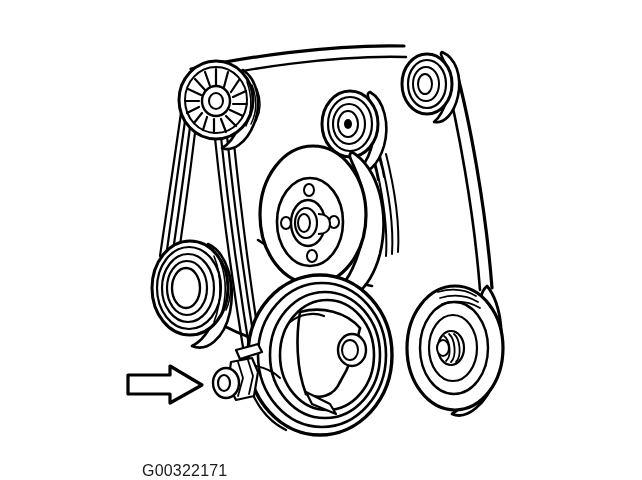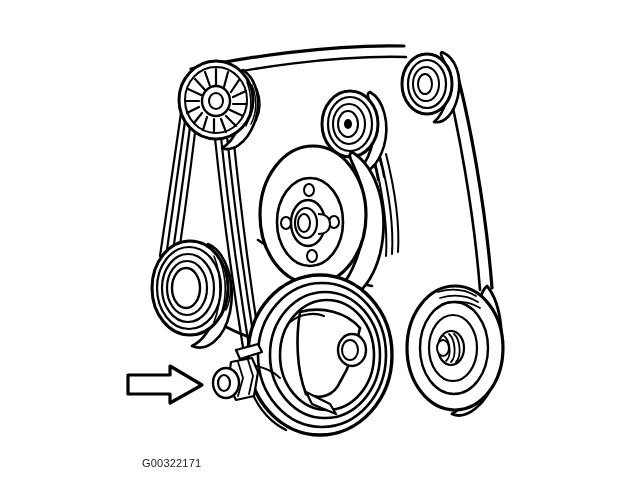--- a/index.html
+++ b/index.html
@@ -43,25 +43,26 @@
   }
   #caption-layer {
     position: absolute;
     left: 142px;
     top: 455px;
     width: 300px;
     height: 20px;
   }
   #figure-caption {
     font-family: "Liberation Sans", sans-serif;
-    font-size: 11px;
+    font-size: 16px;
     letter-spacing: 0.2px;
     color: #1a1a1a;
     white-space: nowrap;
     line-height: 16px;
+    margin-top: 8px;
   }
 </style>
 </head>
 <body>
 
 <div id="figure-root">
 
   <svg id="diagram-svg" viewBox="0 0 642 480">
 
     <g>

